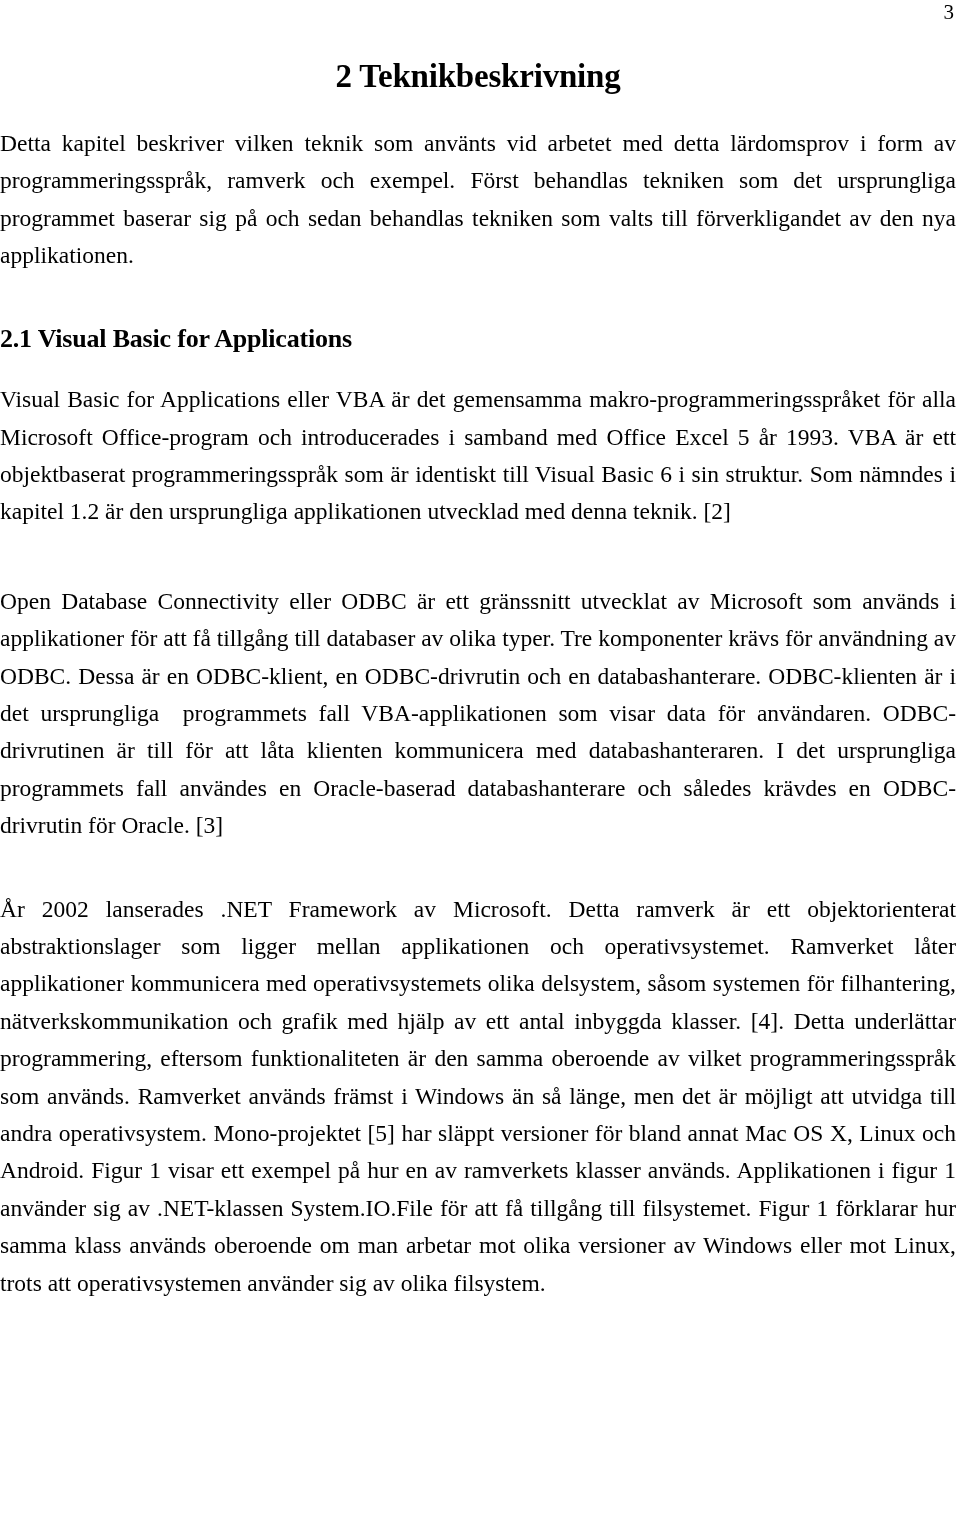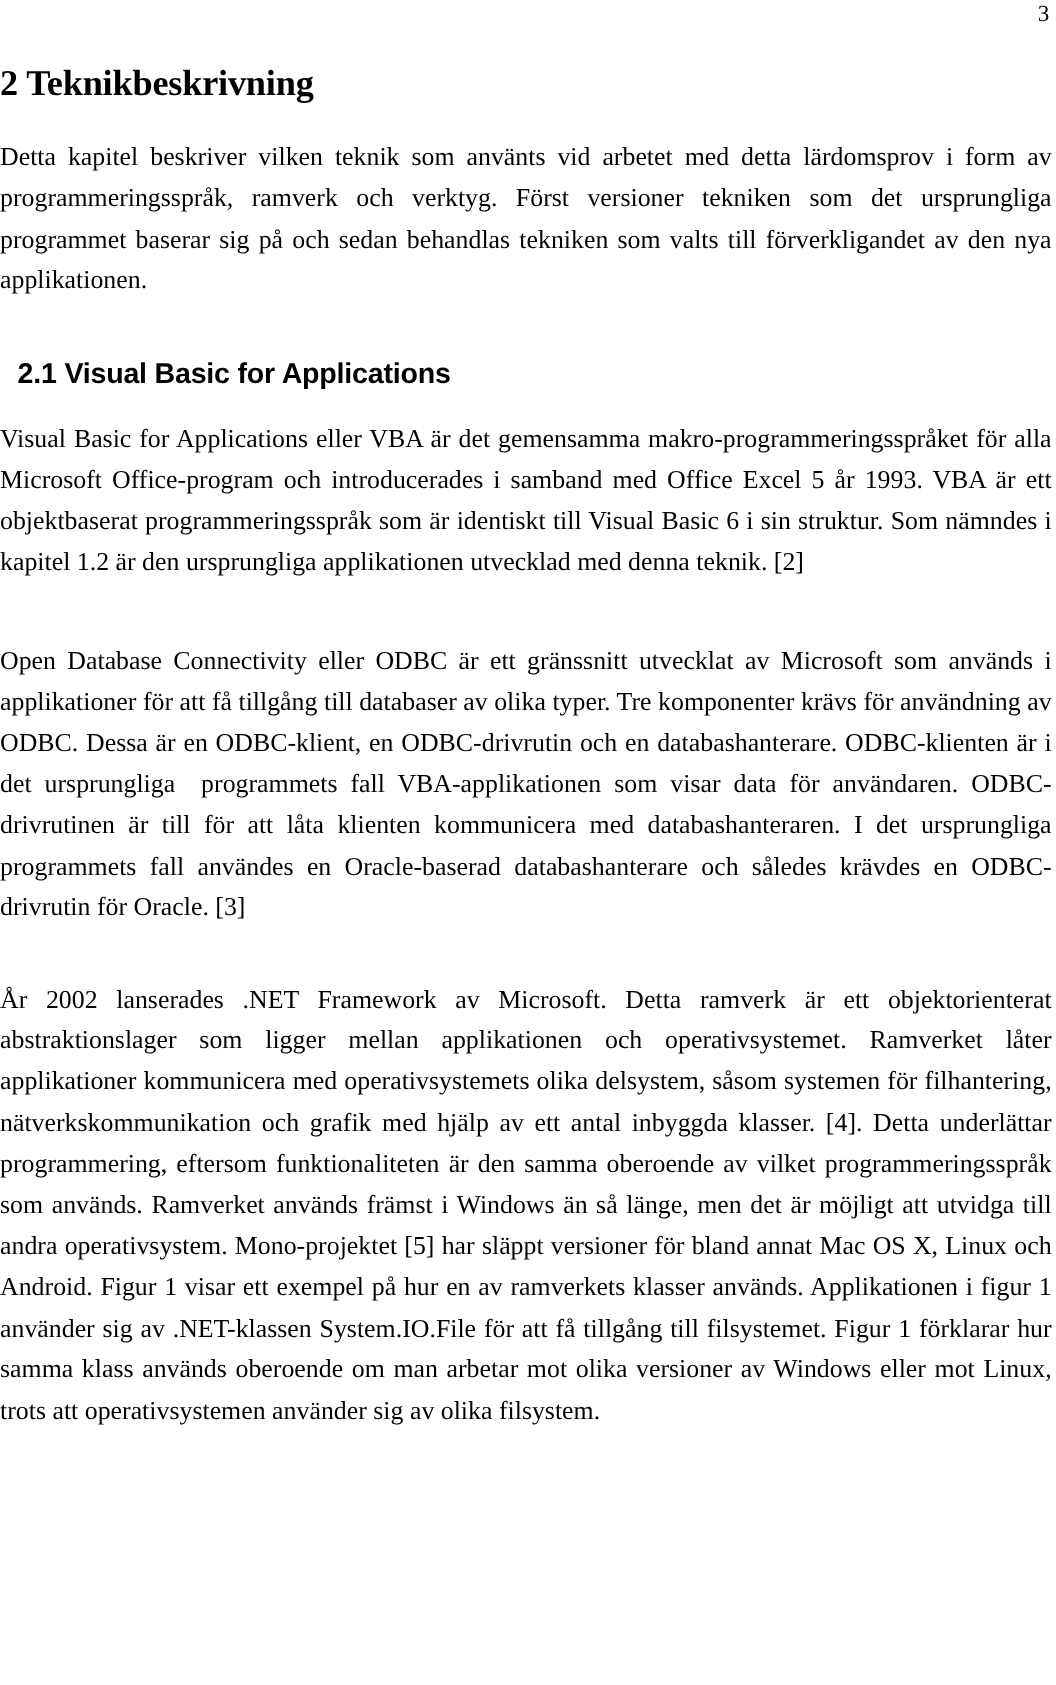--- a/index.html
+++ b/index.html
@@ -40,29 +40,30 @@
     width: 956px;
   }
 
   h1.chapter-title {
     font-size: 33px;
     font-weight: bold;
     line-height: 1.12;
     margin: 0 0 30px 0;
     letter-spacing: -0.2px;
     font-family: "Liberation Serif", "DejaVu Serif", serif;
+    text-align: center;
   }
 
   h2.section-title {
     font-size: 26px;
     font-weight: bold;
     line-height: 1.1;
-    margin: 0 0 28px 16px;
+    margin: 0 0 28px 0;
     letter-spacing: -0.2px;
-    font-family: Liberation Sans, sans-serif;
+    font-family: Liberation Serif, serif;
   }
 
   p.body-text {
     font-size: 23.5px;
     line-height: 37.4px;
     text-align: justify;
     text-justify: inter-word;
     margin: 0;
     white-space: pre-wrap;
     font-family: "Liberation Serif", "DejaVu Serif", serif;
@@ -76,21 +77,21 @@
 <body>
 
 <div class="page">
 
   <div class="page-number">3</div>
 
   <div class="content">
 
     <h1 class="chapter-title">2 Teknikbeskrivning</h1>
 
-    <p class="body-text">Detta kapitel beskriver vilken teknik som använts vid arbetet med detta lärdomsprov i form av programmeringsspråk, ramverk och verktyg. Först versioner tekniken som det ursprungliga programmet baserar sig på och sedan behandlas tekniken som valts till förverkligandet av den nya applikationen.</p>
+    <p class="body-text">Detta kapitel beskriver vilken teknik som använts vid arbetet med detta lärdomsprov i form av programmeringsspråk, ramverk och exempel. Först behandlas tekniken som det ursprungliga programmet baserar sig på och sedan behandlas tekniken som valts till förverkligandet av den nya applikationen.</p>
 
     <div class="spacer-after-intro"></div>
 
     <h2 class="section-title">2.1 Visual Basic for Applications</h2>
 
     <p class="body-text">Visual Basic for Applications eller VBA är det gemensamma makro-programmeringsspråket för alla Microsoft Office-program och introducerades i samband med Office Excel 5 år 1993. VBA är ett objektbaserat programmeringsspråk som är identiskt till Visual Basic 6 i sin struktur. Som nämndes i kapitel 1.2 är den ursprungliga applikationen utvecklad med denna teknik. [2]</p>
 
     <div class="spacer-after-vba"></div>
 
 

